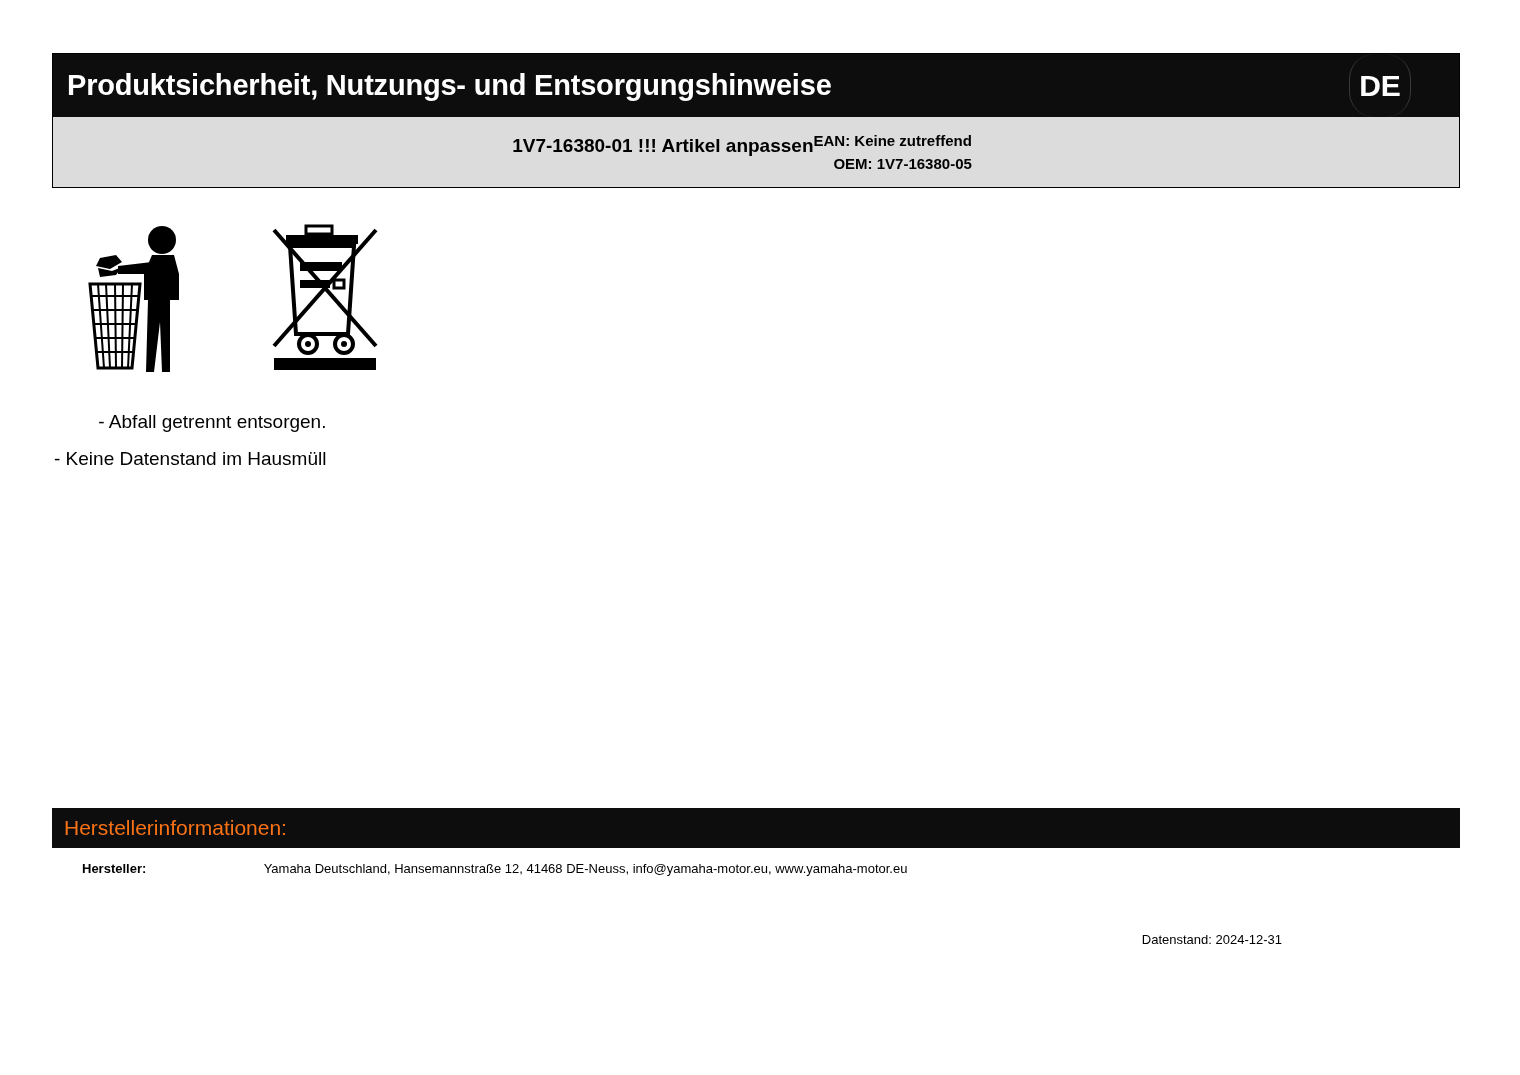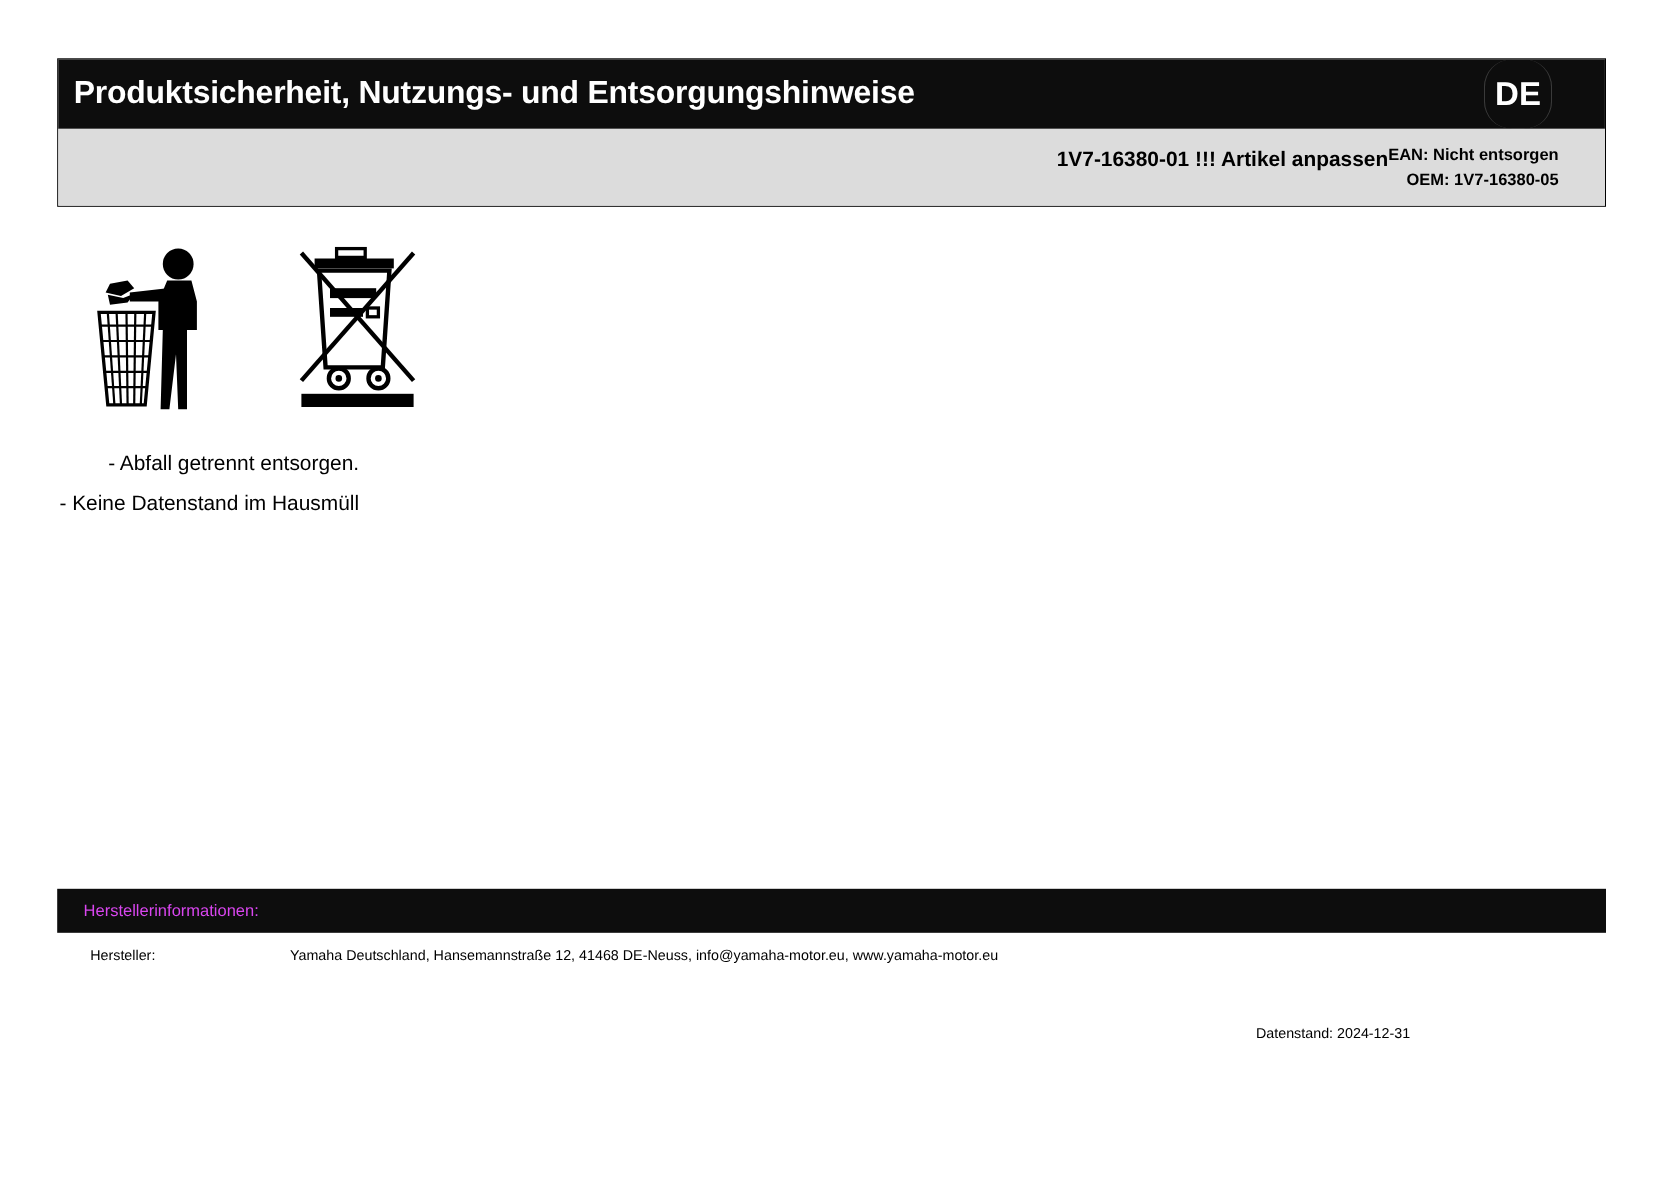--- a/index.html
+++ b/index.html
@@ -65,21 +65,21 @@
     font-size: 30px;
     font-weight: bold;
     color: #ffffff;
   }
 
   .subheader {
     background: #dcdcdc;
     min-height: 70px;
     display: flex;
     align-items: flex-start;
-    justify-content: flex-end;
+    justify-content: center;
     padding: 12px 14px 10px 14px;
     box-sizing: border-box;
   }
   .subheader-left {
     font-size: 19px;
     font-weight: bold;
     padding-top: 6px;
   }
   .subheader-right {
     text-align: right;
@@ -119,36 +119,36 @@
   }
 
   
   .manu-bar {
     position: absolute;
     left: 52px;
     top: 808px;
     width: 1408px;
     height: 40px;
     background: #0d0d0d;
-    color: #d946ef;
+    color: #f97316;
     display: flex;
     align-items: center;
-    padding-left: 24px;
-    box-sizing: border-box;
-    font-size: 15px;
+    padding-left: 12px;
+    box-sizing: border-box;
+    font-size: 21px;
   }
   .manu-row {
     position: absolute;
     left: 82px;
     top: 861px;
     width: 1380px;
     font-size: 13px;
   }
   .manu-label {
-    font-weight: normal;
+    font-weight: bold;
     display: inline-block;
     width: 178px;
   }
   .manu-value {
     display: inline-block;
   }
 
   .datestamp {
     position: absolute;
     right: 130px;
@@ -165,21 +165,21 @@
   <div class="header-block">
     <div class="header-bar">
       <div class="header-title">Produktsicherheit, Nutzungs- und Entsorgungshinweise</div>
       <div class="header-lang-cell">
         <span class="header-lang">DE</span>
       </div>
     </div>
     <div class="subheader">
       <div class="subheader-left">1V7-16380-01 !!! Artikel anpassen</div>
       <div class="subheader-right">
-        <div>EAN: Nicht entsorgen</div>
+        <div>EAN: Keine zutreffend</div>
         <div>OEM: 1V7-16380-05</div>
       </div>
     </div>
   </div>
 
   <div class="picto-row">
 
     <svg class="picto" viewBox="0 0 118 152" aria-hidden="true">
 
       <circle cx="80" cy="18" r="14" fill="#000"></circle>

